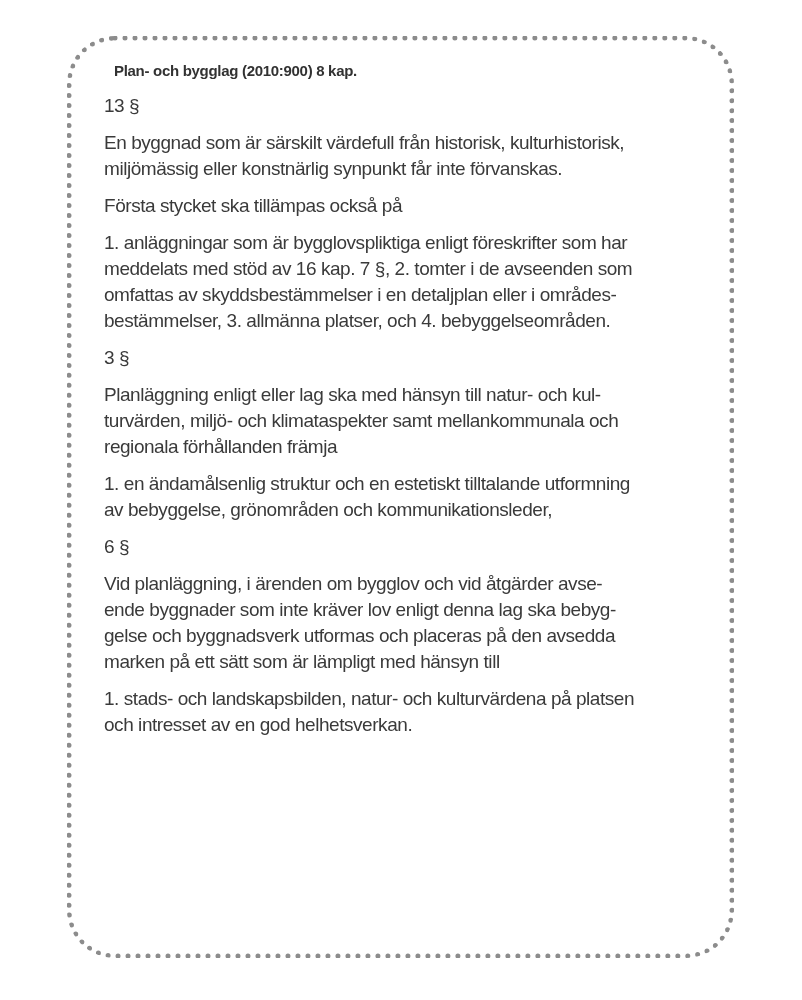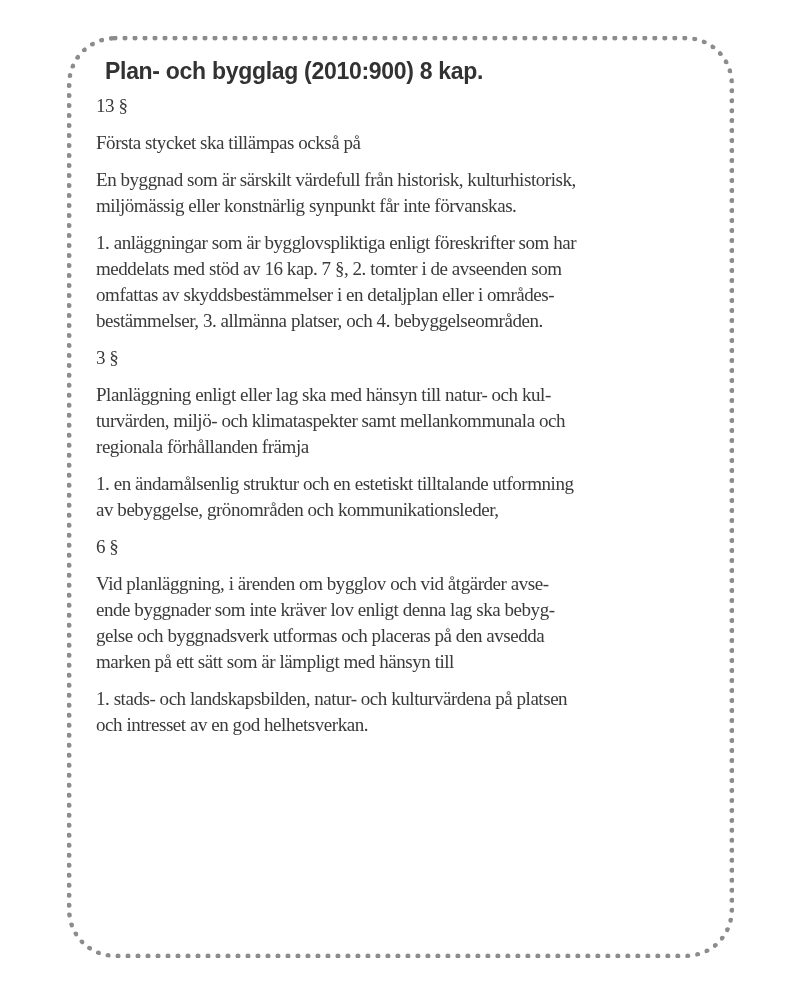--- a/index.html
+++ b/index.html
@@ -33,50 +33,49 @@
   .page-title {
     font-style: italic;
     font-weight: 400;
     font-size: 27px;
     line-height: 32px;
     color: var(--title);
     letter-spacing: 0.3px;
     margin: 4px 0 14px 0;
   }
   .section-heading {
-    font-size: 23px;
+    font-size: 15px;
     line-height: 28px;
     font-weight: 700;
     color: var(--heading);
     letter-spacing: -0.3px;
-    margin: 4px 0 8px 9px;
+    margin: 4px 0 8px 18px;
   }
   .paragraph-marker,
   .body-paragraph {
     font-size: 19px;
     line-height: 26px;
     letter-spacing: -0.45px;
-    margin: 0 0 11px 0;
+    margin: 0 0 11px 8px;
     white-space: pre-line;
     color: var(--text);
-    font-family: Liberation Serif, serif;
   }
 </style>
 </head>
 <body>
 
 <div class="frame">
 
 
   <section>
     <h2 class="section-heading">Plan- och bygglag (2010:900) 8 kap.</h2>
     <p class="paragraph-marker">13 §</p>
-    <p class="body-paragraph">Första stycket ska tillämpas också på</p>
     <p class="body-paragraph">En byggnad som är särskilt värdefull från historisk, kulturhistorisk,
 miljömässig eller konstnärlig synpunkt får inte förvanskas.</p>
+    <p class="body-paragraph">Första stycket ska tillämpas också på</p>
     <p class="body-paragraph">1. anläggningar som är bygglovspliktiga enligt föreskrifter som har
 meddelats med stöd av 16 kap. 7 §, 2. tomter i de avseenden som
 omfattas av skyddsbestämmelser i en detaljplan eller i områdes-
 bestämmelser, 3. allmänna platser, och 4. bebyggelseområden.</p>
   </section>
 
   <section>
     <p class="paragraph-marker">3 §</p>
     <p class="body-paragraph">Planläggning enligt eller lag ska med hänsyn till natur- och kul-
 turvärden, miljö- och klimataspekter samt mellankommunala och

